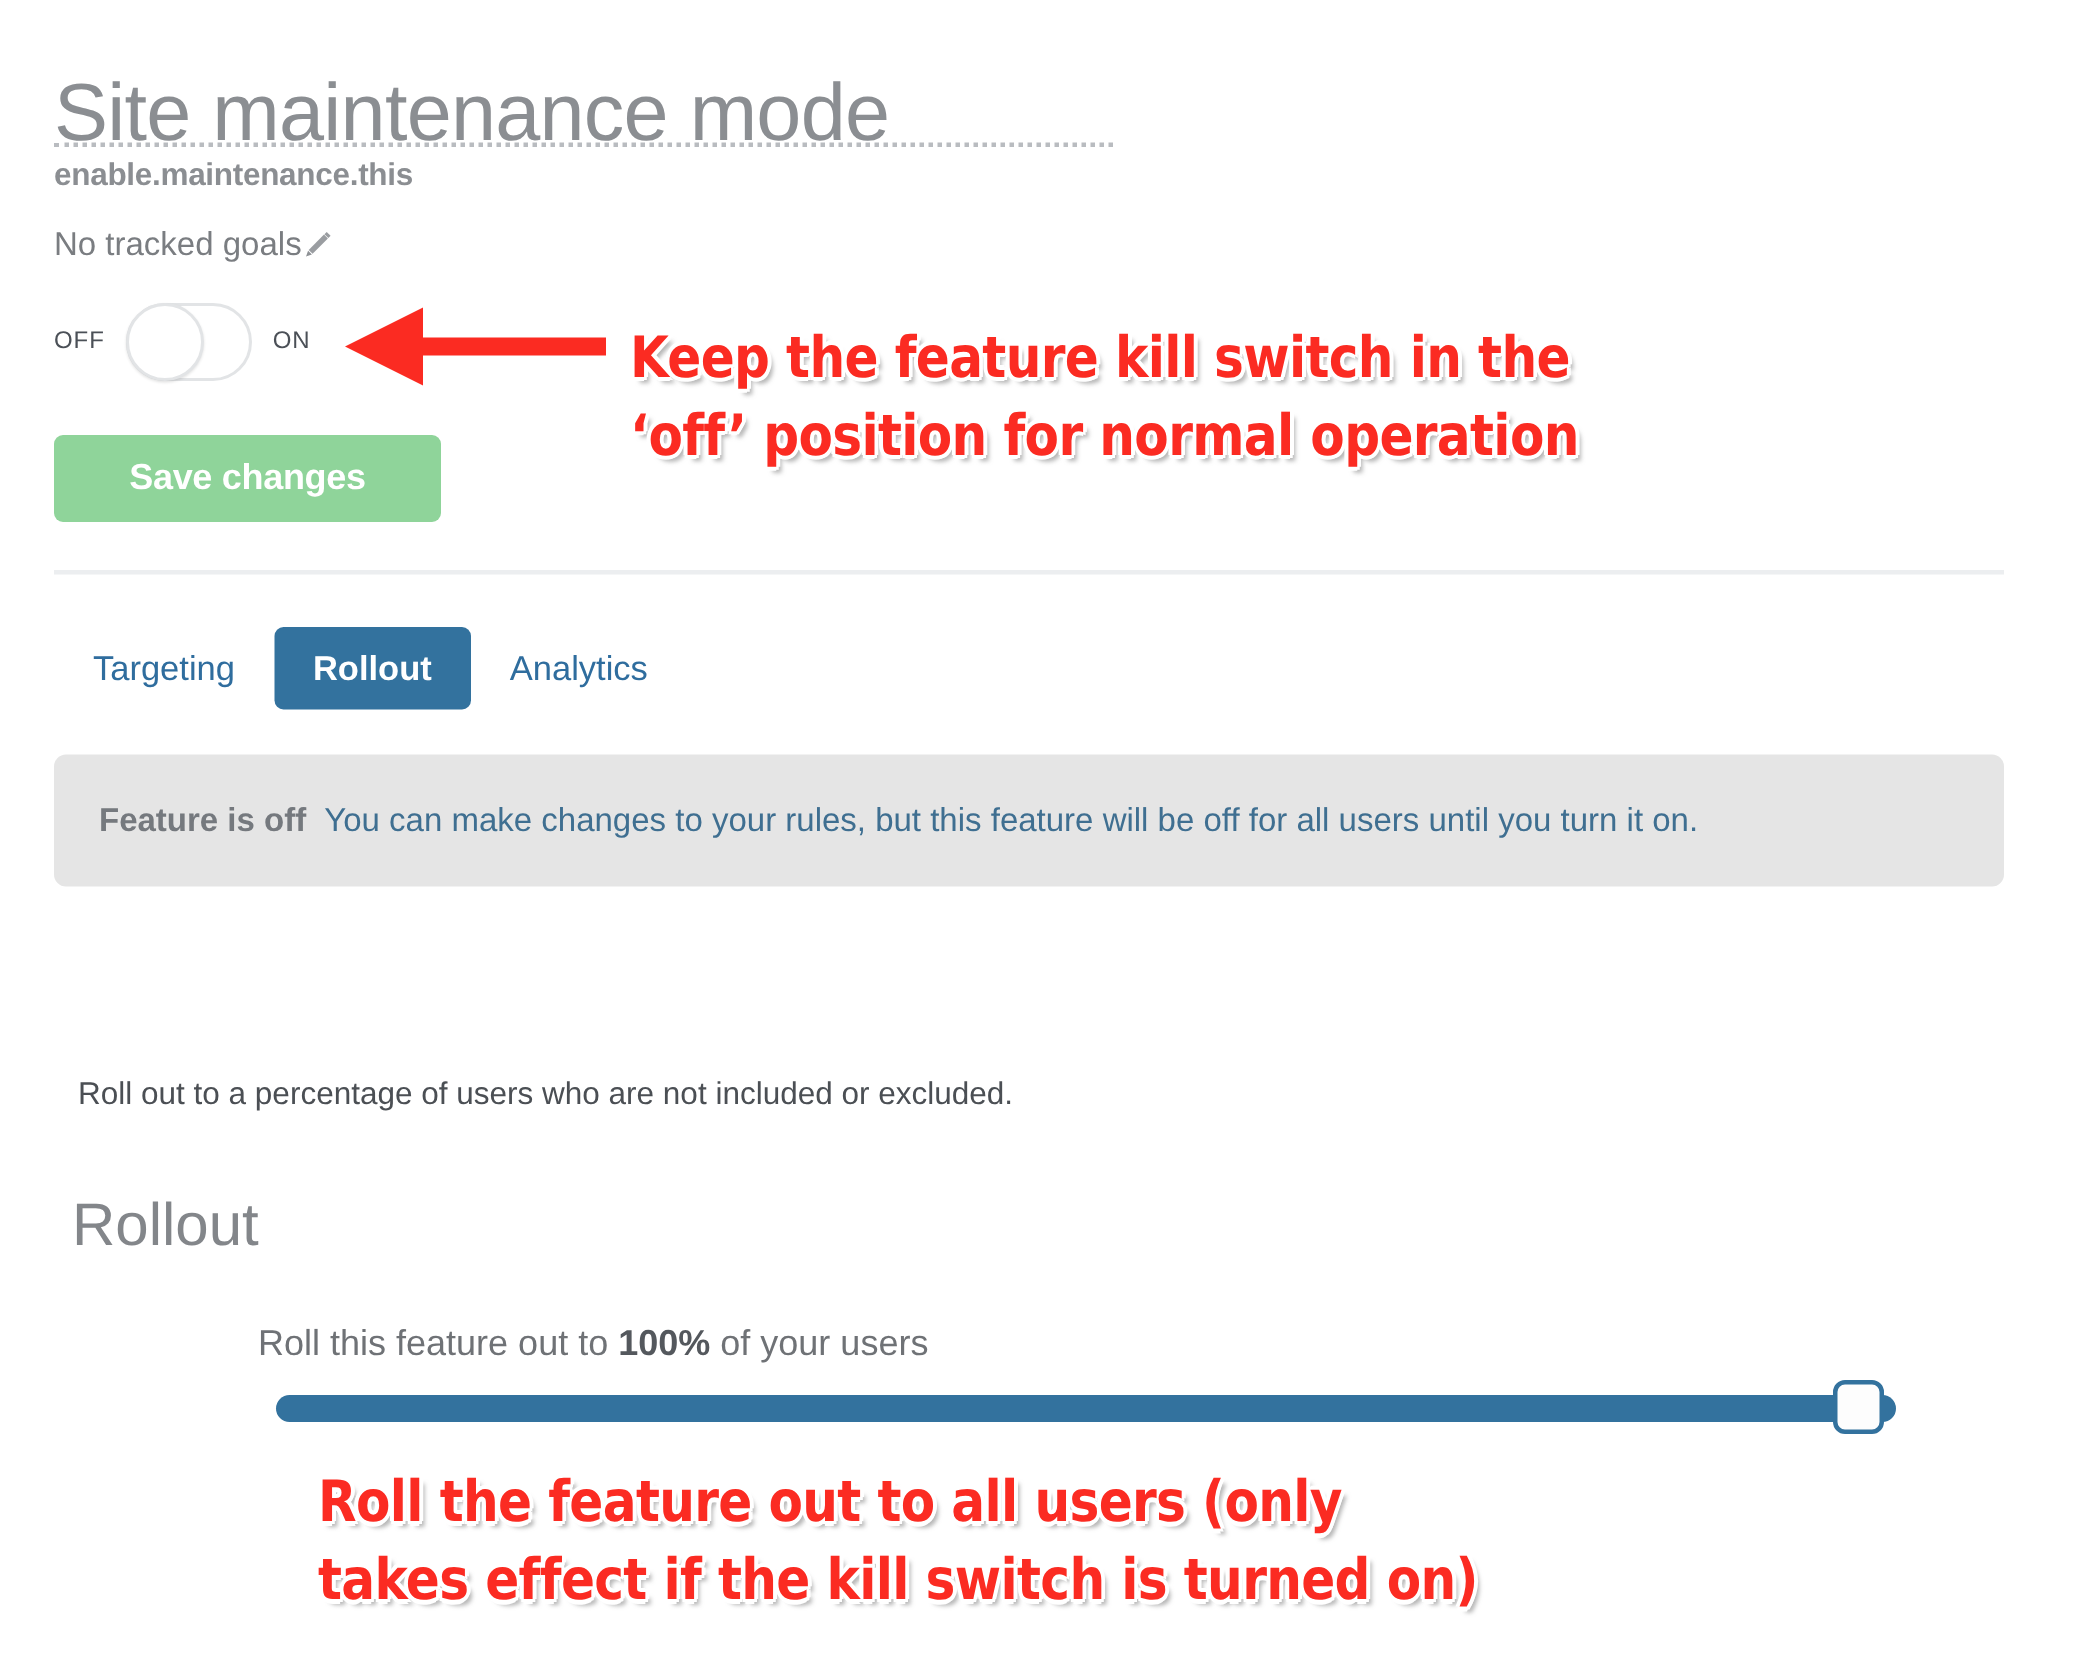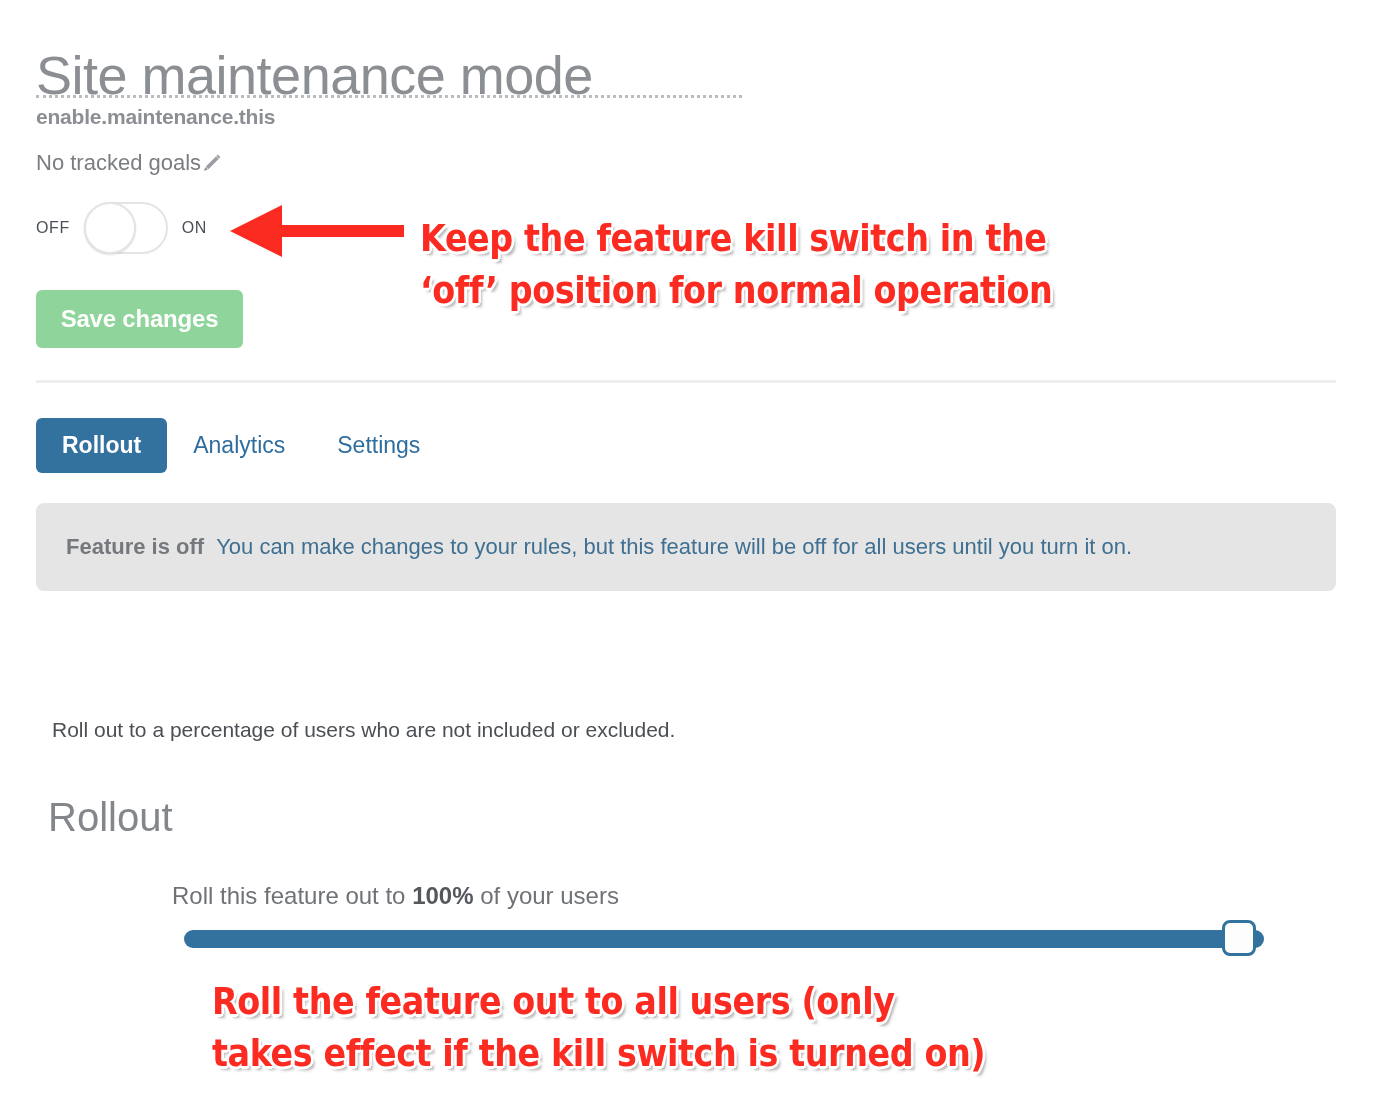--- a/index.html
+++ b/index.html
@@ -105,21 +105,21 @@
     border: 2px solid #e2e4e6;
     box-sizing: border-box;
     box-shadow: 0 1px 2px rgba(0,0,0,0.12);
   }
 
   
   .save-button {
     position: absolute;
     left: 36px;
     top: 290px;
-    width: 207px;
+    width: 258px;
     height: 58px;
     background: #8fd49a;
     border: none;
     border-radius: 6px;
     color: #ffffff;
     font-family: "Liberation Sans", sans-serif;
     font-size: 24px;
     font-weight: bold;
     letter-spacing: -0.2px;
     cursor: pointer;
@@ -301,23 +301,23 @@
     <div class="toggle-knob"></div>
   </div>
   <span class="toggle-side-label">ON</span>
 </div>
 
 <button class="save-button">Save changes</button>
 
 <div class="section-rule"></div>
 
 <div class="tabs">
+  <div class="tab">Targeting</div>
   <div class="tab active">Rollout</div>
   <div class="tab">Analytics</div>
-  <div class="tab">Settings</div>
 </div>
 
 <div class="info-banner">
   <span class="banner-strong">Feature is off</span>
   <span class="banner-text">You can make changes to your rules, but this feature will be off for all users until you turn it on.</span>
 </div>
 
 <div class="rollout-desc">Roll out to a percentage of users who are not included or excluded.</div>
 
 <div class="rollout-heading">Rollout</div>

